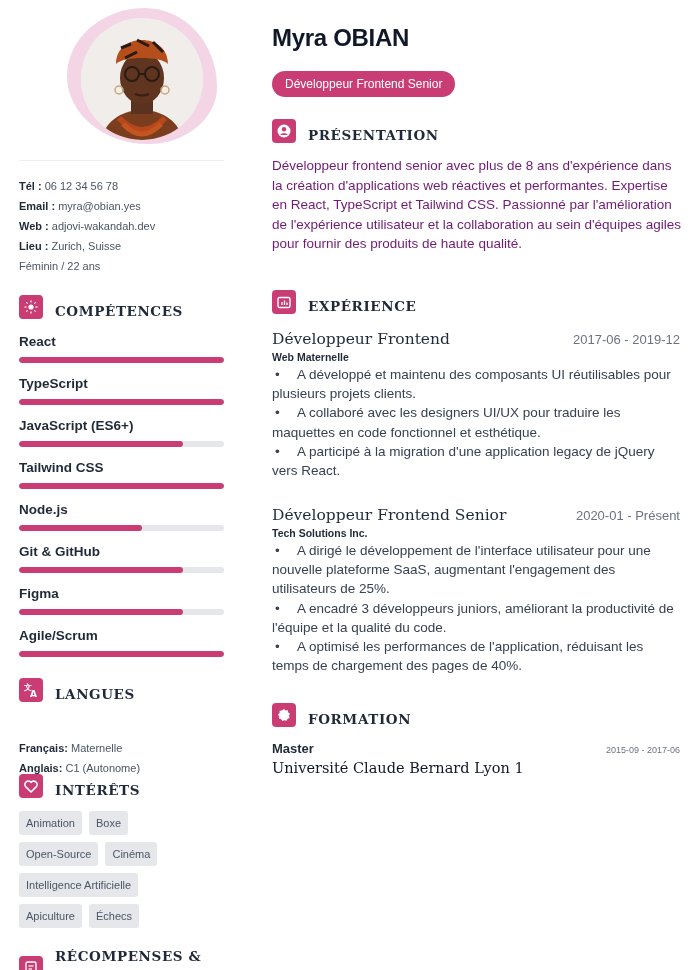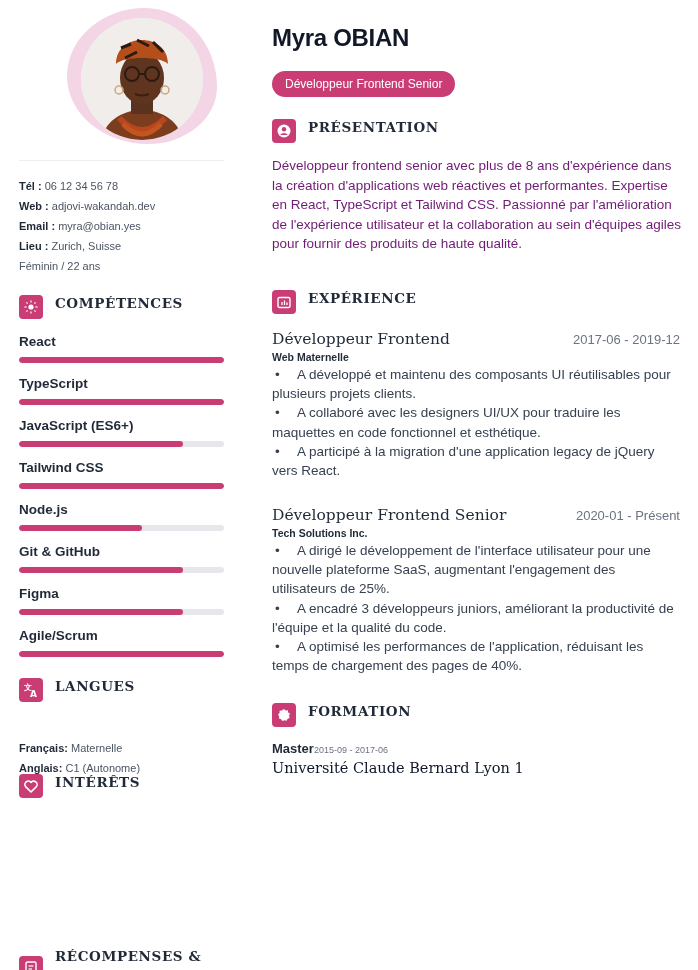--- a/index.html
+++ b/index.html
@@ -13,21 +13,21 @@
   .avatar-wrap { position: relative; width: 205px; height: 162px; }
   .blob { position: absolute; left: 48px; top: 8px; width: 150px; height: 136px;
           background: #f3d5e5; border-radius: 52% 48% 46% 54% / 50% 58% 42% 50%; }
   .photo { position: absolute; left: 62px; top: 18px; width: 122px; height: 122px; border-radius: 50%;
            background: #f1edea; overflow: hidden; }
   .divider { position: absolute; left: 0; top: 160px; width: 205px; height: 1px; background: #eeeeee; }
 
   .contact { position: absolute; top: 176px; left: 0; font-size: 11px; color: #4b5563; line-height: 20px; }
   .contact b { color: #1f2937; font-weight: bold; }
 
-  .section-head { display: flex; align-items: flex-start; gap: 12px; }
+  .section-head { display: flex; align-items: flex-end; gap: 12px; }
   .sec-icon { width: 24px; height: 24px; border-radius: 4px; background: #c93d74; display: flex;
               align-items: center; justify-content: center; color: #fff; font-size: 13px; flex: 0 0 24px; }
   .sec-title { font-family: "DejaVu Serif", "Liberation Serif", serif; font-weight: bold; font-size: 13.5px;
                letter-spacing: 0.6px; color: #1f2937; }
 
   .skills-head { position: absolute; top: 295px; left: 0; }
   .skills { position: absolute; top: 333px; left: 0; width: 205px; }
   .skill { height: 42px; }
   .skill-name { font-size: 13.5px; font-weight: bold; color: #1f2937; line-height: 18px; }
   .bar { margin-top: 6px; height: 6px; background: #e5e7eb; border-radius: 3px; overflow: hidden; }
@@ -58,21 +58,21 @@
   .job { position: absolute; left: 0; width: 408px; }
   .job-top { display: flex; justify-content: space-between; align-items: baseline; }
   .job-title { font-family: "DejaVu Serif", "Liberation Serif", serif; font-size: 15.5px; color: #1f2937; }
   .job-date { font-size: 13px; color: #6b7280; }
   .job-company { font-size: 10.5px; font-weight: bold; color: #1f2937; margin-top: 3px; }
   .job-points { font-size: 13.5px; line-height: 19.2px; color: #374151; margin-top: 2px; }
   .job-points div::before { content: "•"; display: inline-block; width: 22px; padding-left: 3px; }
 
   .form-head { position: absolute; top: 703px; left: 0; }
   .edu { position: absolute; top: 741px; left: 0; width: 408px; }
-  .edu-top { display: flex; justify-content: flex-start; align-items: baseline; }
+  .edu-top { display: flex; justify-content: space-between; align-items: baseline; }
   .edu-degree { font-size: 13px; font-weight: bold; color: #1f2937; }
   .edu-date { font-size: 9px; color: #6b7280; }
   .edu-school { font-family: "DejaVu Serif", "Liberation Serif", serif; font-size: 14.5px; color: #0f172a; margin-top: 4px; }
 </style>
 </head>
 <body>
 
 <div class="sidebar">
   <div class="avatar-wrap">
     <div class="blob"></div>
@@ -92,22 +92,22 @@
         <circle cx="38" cy="72" r="4" fill="none" stroke="#c9a77a" stroke-width="1.5"></circle>
         <circle cx="84" cy="72" r="4" fill="none" stroke="#c9a77a" stroke-width="1.5"></circle>
         <path d="M54 76 Q61 79 68 76" stroke="#3b1e12" stroke-width="2" fill="none"></path>
       </svg>
     </div>
     <div class="divider"></div>
   </div>
 
   <div class="contact">
     <div><b>Tél :</b> <span>06 12 34 56 78</span></div>
+    <div><b>Email :</b> <span>myra@obian.yes</span></div>
     <div><b>Web :</b> <span>adjovi-wakandah.dev</span></div>
-    <div><b>Email :</b> <span>myra@obian.yes</span></div>
     <div><b>Lieu :</b> <span>Zurich, Suisse</span></div>
     <div><span>Féminin / 22 ans</span></div>
   </div>
 
   <div class="section-head skills-head">
     <div class="sec-icon">
       <svg width="14" height="14" viewBox="0 0 14 14">
           <circle cx="7" cy="7" r="2.6" fill="#fff"></circle>
           <g stroke="#fff" stroke-width="1.2">
             <line x1="7" y1="0.5" x2="7" y2="2.5"></line>
@@ -192,20 +192,37 @@
 
   <div class="section-head int-head">
     <div class="sec-icon">
       <svg width="14" height="13" viewBox="0 0 14 13">
           <path d="M7 12 L1.6 6.6 A3.2 3.2 0 0 1 7 2.4 A3.2 3.2 0 0 1 12.4 6.6 Z" fill="none" stroke="#fff" stroke-width="1.6" stroke-linejoin="round"></path>
         </svg>
     </div>
     <div class="sec-title">INTÉRÊTS</div>
   </div>
 
+  <div class="tags">
+    <div class="tag-row">
+      <span class="tag">Animation</span>
+      <span class="tag">Boxe</span>
+    </div>
+    <div class="tag-row">
+      <span class="tag">Open-Source</span>
+      <span class="tag">Cinéma</span>
+    </div>
+    <div class="tag-row">
+      <span class="tag">Intelligence Artificielle</span>
+    </div>
+    <div class="tag-row">
+      <span class="tag">Apiculture</span>
+      <span class="tag">Échecs</span>
+    </div>
+  </div>
 
   <div class="section-head awards-head">
     <div class="sec-icon">
       <svg width="12" height="14" viewBox="0 0 12 14">
           <rect x="1" y="1" width="10" height="12" rx="1.5" fill="none" stroke="#fff" stroke-width="1.4"></rect>
           <line x1="3.5" y1="5" x2="8.5" y2="5" stroke="#fff" stroke-width="1.2"></line>
           <line x1="3.5" y1="8" x2="7" y2="8" stroke="#fff" stroke-width="1.2"></line>
         </svg>
     </div>
     <div class="sec-title">RÉCOMPENSES &amp;</div>

